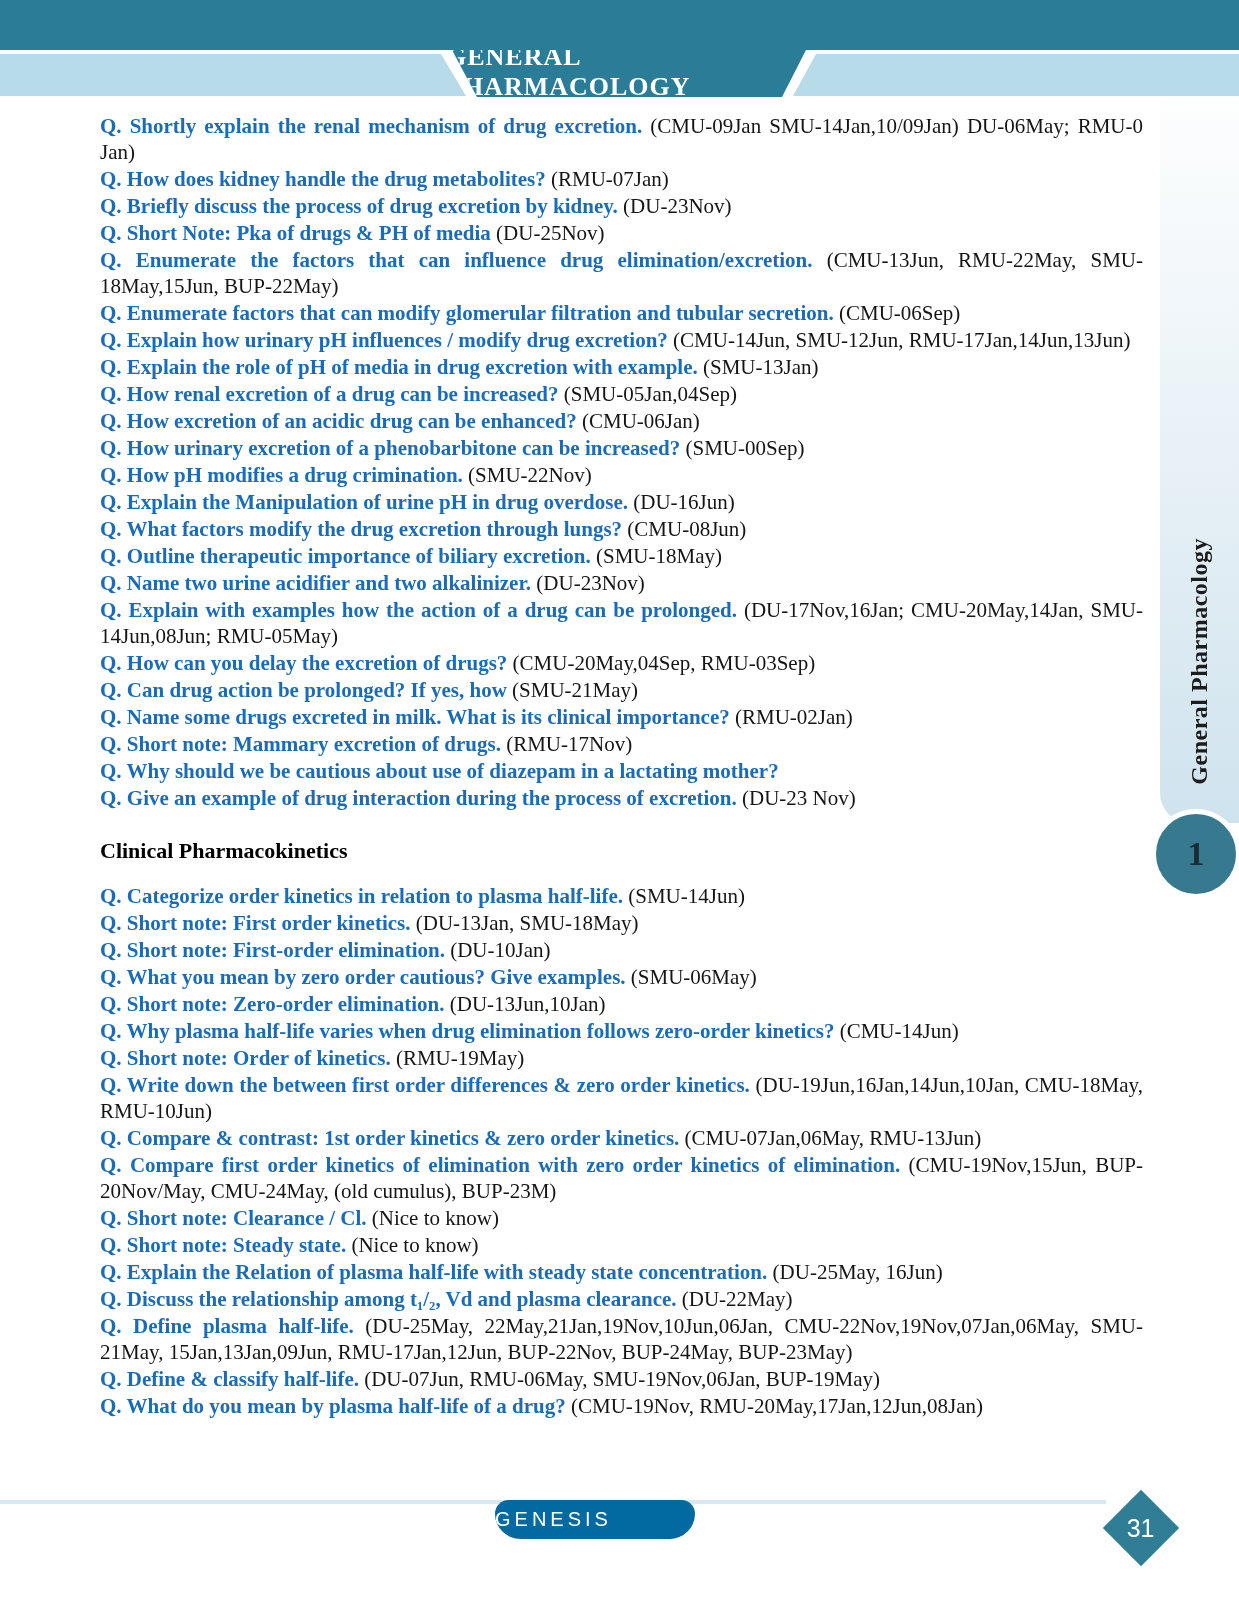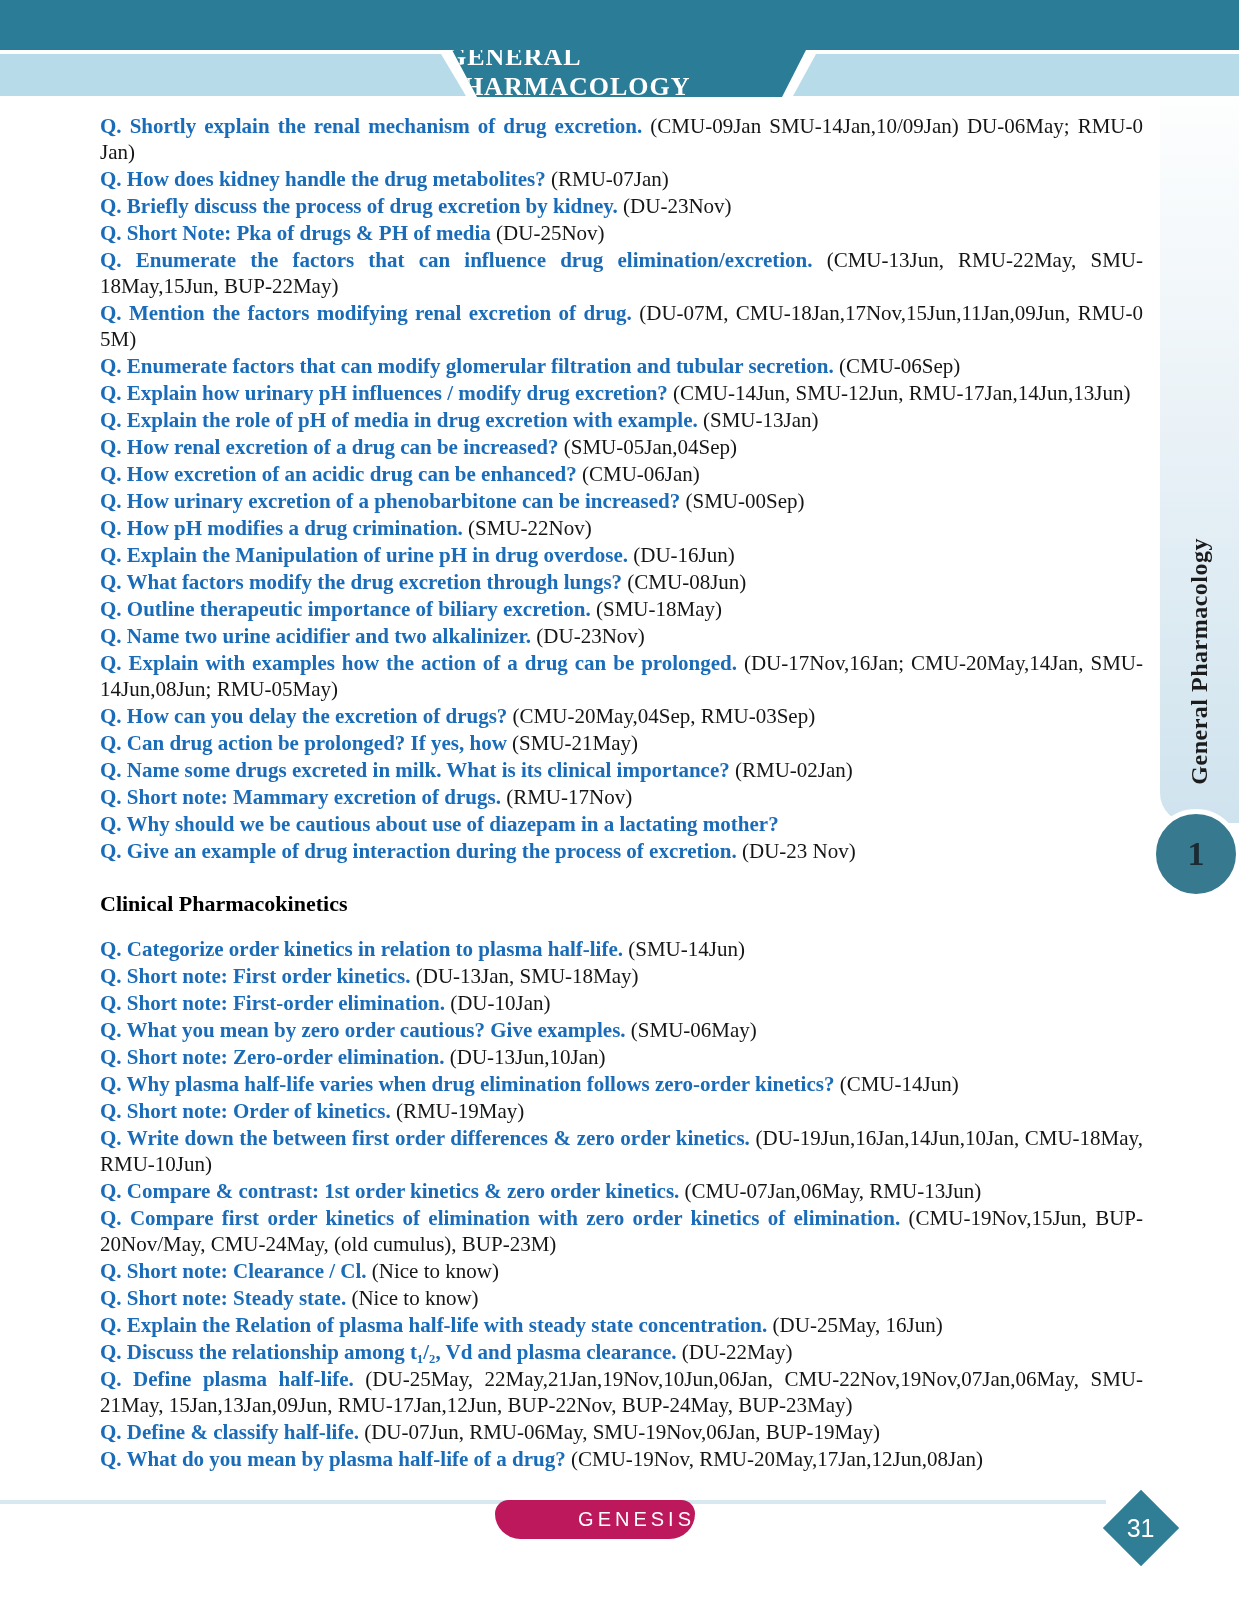--- a/index.html
+++ b/index.html
@@ -73,23 +73,23 @@
     font-family:"Liberation Serif", serif;
     font-weight:bold;font-size:34px;color:#1b2b33;
   }
   
   #footer-rule{
     position:absolute;left:0;top:1500px;width:1106px;height:4px;
     background:#d7e8f0;
   }
   #brand-tab{
     position:absolute;left:495px;top:1500px;width:200px;height:39px;
-    background:#be185d;
+    background:#0369a1;
     border-radius:14px 14px 26px 26px;
-    display:flex;align-items:center;justify-content:flex-end;
+    display:flex;align-items:center;justify-content:flex-start;
   }
   .brand-text{
     color:#ffffff;font-family:"Liberation Sans", sans-serif;
     font-size:20px;letter-spacing:4px;font-weight:500;
   }
   #page-diamond{
     position:absolute;left:1114px;top:1501px;width:54px;height:54px;
     background:#2f7e96;transform:rotate(45deg);
     display:flex;align-items:center;justify-content:center;
   }
@@ -112,21 +112,20 @@
       <span class="header-title">GENERAL PHARMACOLOGY</span>
     </div>
   </div>
 
   <div id="content">
       <p class="q-row"><span class="q-text">Q. Shortly explain the renal mechanism of drug excretion.</span><span class="q-ref"> (CMU-09Jan SMU-14Jan,10/09Jan) DU-06May; RMU-0 Jan)</span></p>
       <p class="q-row"><span class="q-text">Q. How does kidney handle the drug metabolites?</span><span class="q-ref"> (RMU-07Jan)</span></p>
       <p class="q-row"><span class="q-text">Q. Briefly discuss the process of drug excretion by kidney.</span><span class="q-ref"> (DU-23Nov)</span></p>
       <p class="q-row"><span class="q-text">Q. Short Note: Pka of drugs &amp; PH of media</span><span class="q-ref"> (DU-25Nov)</span></p>
       <p class="q-row"><span class="q-text">Q. Enumerate the factors that can influence drug elimination/excretion.</span><span class="q-ref"> (CMU-13Jun, RMU-22May, SMU-18May,15Jun, BUP-22May)</span></p>
-      <p class="q-row"><span class="q-text">Q. Mention the factors modifying renal excretion of drug.</span><span class="q-ref"> (DU-07M, CMU-18Jan,17Nov,15Jun,11Jan,09Jun, RMU-0 5M)</span></p>
       <p class="q-row"><span class="q-text">Q. Enumerate factors that can modify glomerular filtration and tubular secretion.</span><span class="q-ref"> (CMU-06Sep)</span></p>
       <p class="q-row"><span class="q-text">Q. Explain how urinary pH influences / modify drug excretion?</span><span class="q-ref"> (CMU-14Jun, SMU-12Jun, RMU-17Jan,14Jun,13Jun)</span></p>
       <p class="q-row"><span class="q-text">Q. Explain the role of pH of media in drug excretion with example.</span><span class="q-ref"> (SMU-13Jan)</span></p>
       <p class="q-row"><span class="q-text">Q. How renal excretion of a drug can be increased?</span><span class="q-ref"> (SMU-05Jan,04Sep)</span></p>
       <p class="q-row"><span class="q-text">Q. How excretion of an acidic drug can be enhanced?</span><span class="q-ref"> (CMU-06Jan)</span></p>
       <p class="q-row"><span class="q-text">Q. How urinary excretion of a phenobarbitone can be increased?</span><span class="q-ref"> (SMU-00Sep)</span></p>
       <p class="q-row"><span class="q-text">Q. How pH modifies a drug crimination.</span><span class="q-ref"> (SMU-22Nov)</span></p>
       <p class="q-row"><span class="q-text">Q. Explain the Manipulation of urine pH in drug overdose.</span><span class="q-ref"> (DU-16Jun)</span></p>
       <p class="q-row"><span class="q-text">Q. What factors modify the drug excretion through lungs?</span><span class="q-ref"> (CMU-08Jun)</span></p>
       <p class="q-row"><span class="q-text">Q. Outline therapeutic importance of biliary excretion.</span><span class="q-ref"> (SMU-18May)</span></p>

